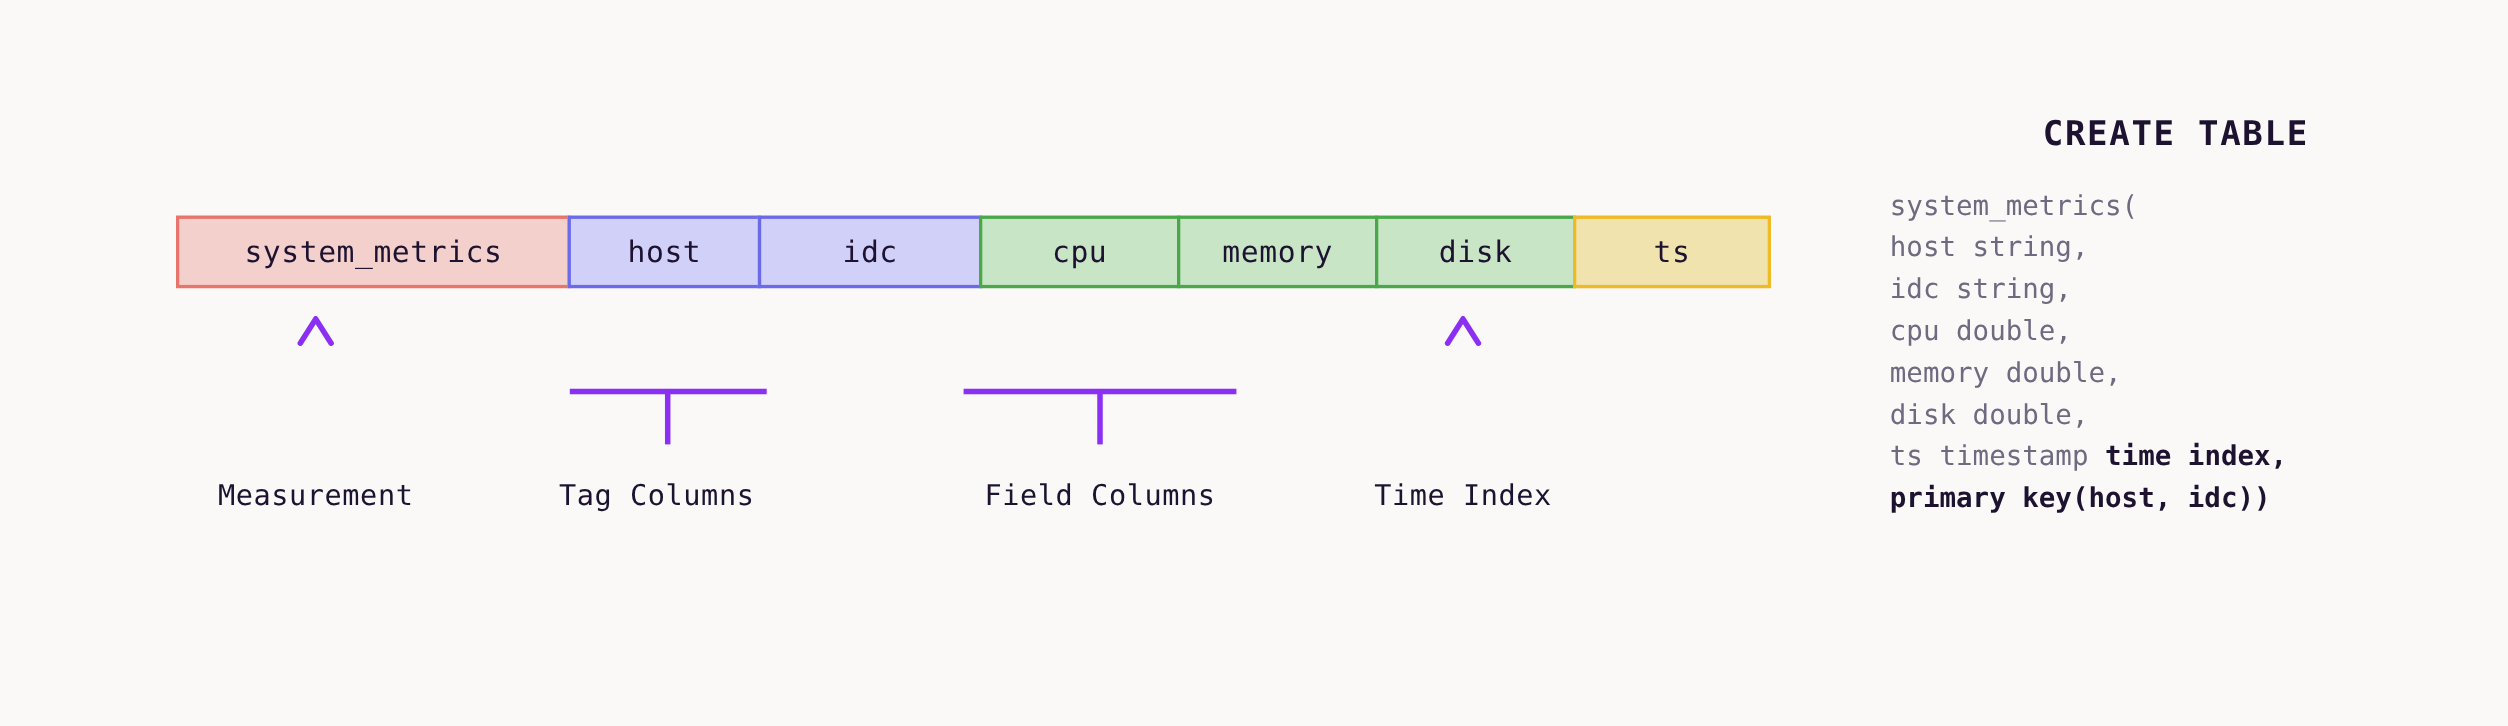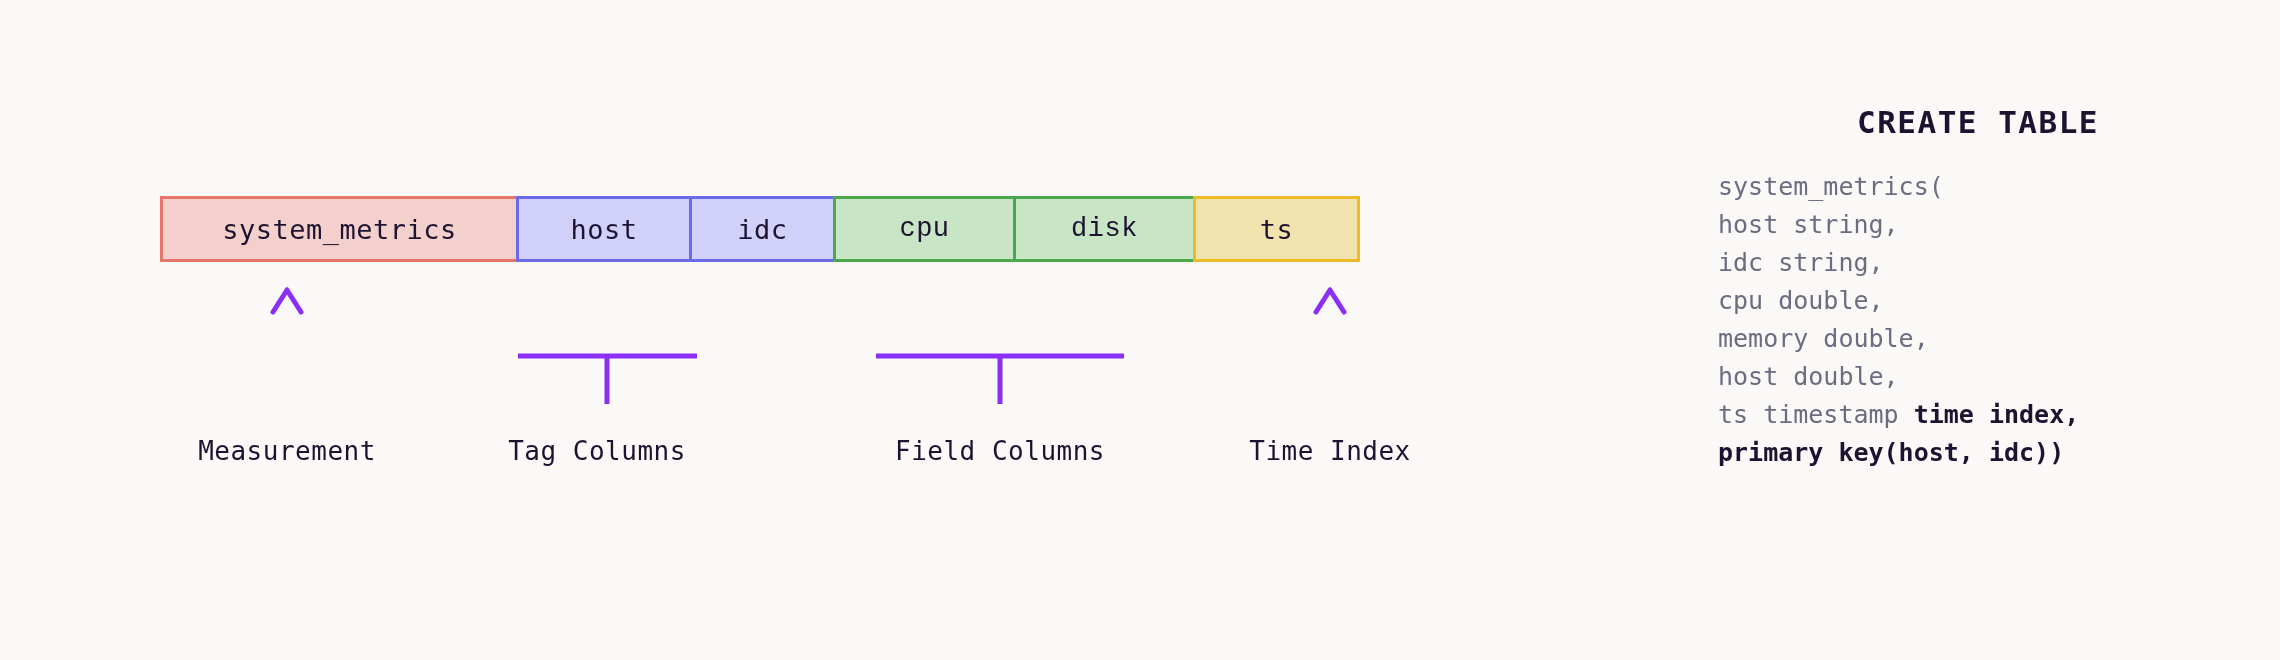--- a/index.html
+++ b/index.html
@@ -38,31 +38,30 @@
   .col-measurement {
     background: #f3d0cc;
     border-color: #e8756b;
     width: 359px;
   }
   .col-tag {
     background: #d0d0f9;
     border-color: #6b6bea;
     width: 176px;
   }
-  .col-tag.wide { width: 147px; }
+  .col-tag.wide { width: 204px; }
   .col-field {
     background: #c8e5c6;
     border-color: #4aa84a;
     width: 183px;
-    font-family: Liberation Mono, monospace;
   }
   .col-time {
     background: #f1e3ad;
     border-color: #eebb26;
-    width: 167px;
+    width: 180px;
   }
   
   #schema-strip > .col-box + .col-box { margin-left: -3px; }
 
   
   #connectors {
     position: absolute;
     left: 0;
     top: 0;
     width: 2280px;
@@ -118,20 +117,23 @@
   <div class="col-box col-tag" style="background: rgb(208, 208, 249); border-color: rgb(107, 107, 234);">
     <span>host</span>
   </div>
   <div class="col-box col-tag wide" style="background: rgb(208, 208, 249); border-color: rgb(107, 107, 234);">
     <span>idc</span>
   </div>
   <div class="col-box col-field" style="background: rgb(200, 229, 198); border-color: rgb(74, 168, 74);">
     <span>cpu</span>
   </div>
   <div class="col-box col-field" style="background: rgb(200, 229, 198); border-color: rgb(74, 168, 74);">
+    <span>memory</span>
+  </div>
+  <div class="col-box col-field" style="background: rgb(200, 229, 198); border-color: rgb(74, 168, 74);">
     <span>disk</span>
   </div>
   <div class="col-box col-time" style="background: rgb(241, 227, 173); border-color: rgb(238, 187, 38);">
     <span>ts</span>
   </div>
 </div>
 
 <svg id="connectors" viewBox="0 0 2280 660" xmlns="http://www.w3.org/2000/svg">
   <defs>
     <linearGradient id="fadeUp" x1="0" y1="1" x2="0" y2="0">
@@ -176,16 +178,16 @@
 <div class="group-label" style="left:1000px">Field Columns</div>
 <div class="group-label" style="left:1330px">Time Index</div>
 
 <div id="sql-panel">
   <div id="sql-title">CREATE TABLE</div>
   <div id="sql-body"><span>system_metrics(</span>
 <span>host string,</span>
 <span>idc string,</span>
 <span>cpu double,</span>
 <span>memory double,</span>
-<span>host double,</span>
+<span>disk double,</span>
 <span>ts timestamp </span><span class="kw">time index,</span>
 <span class="kw">primary key(host, idc))</span></div>
 </div>
 
 </body></html>

